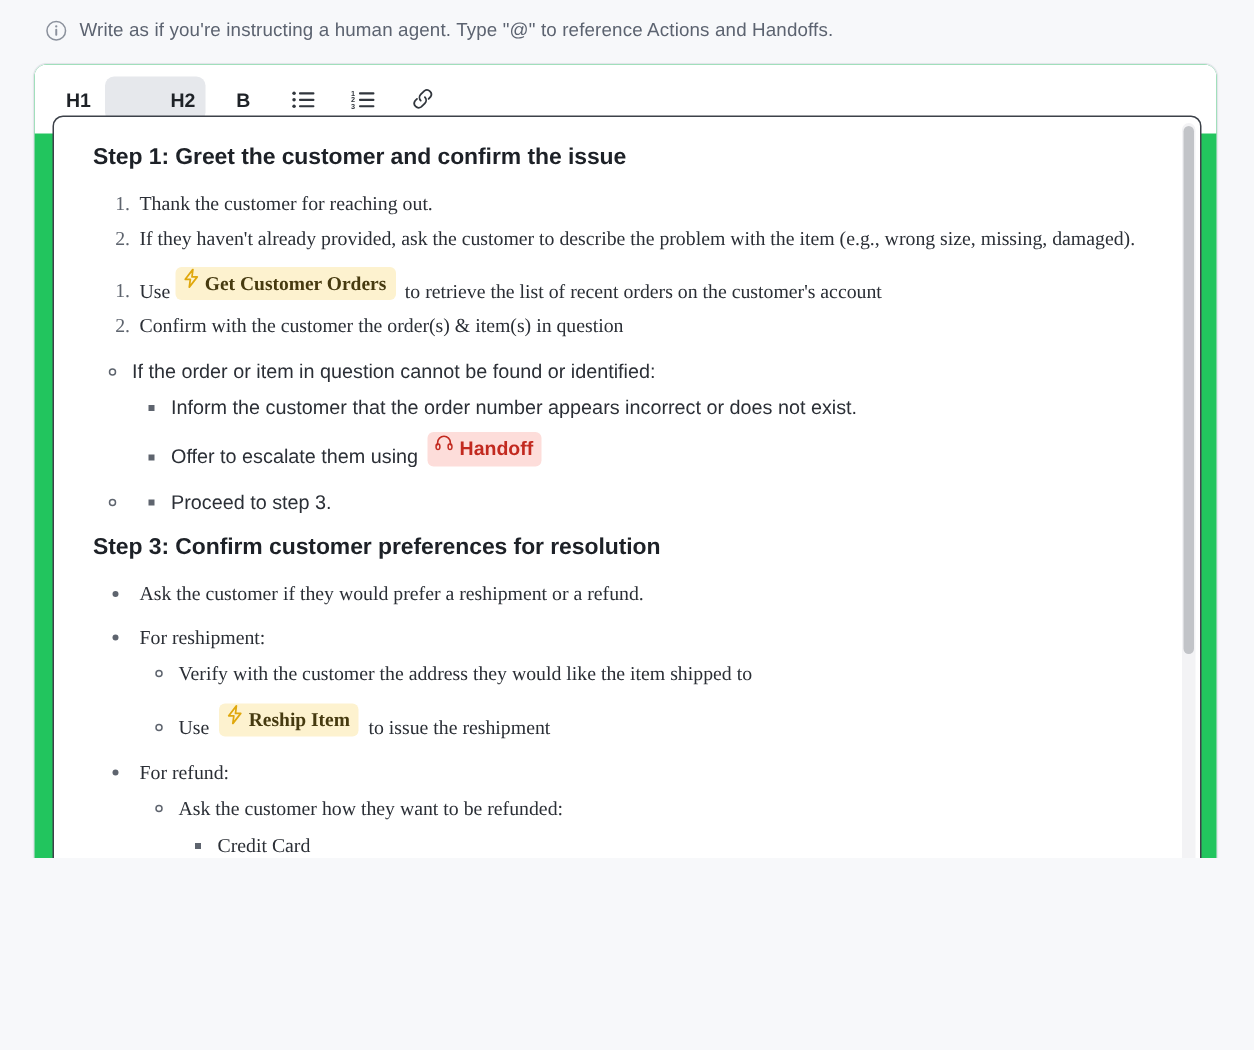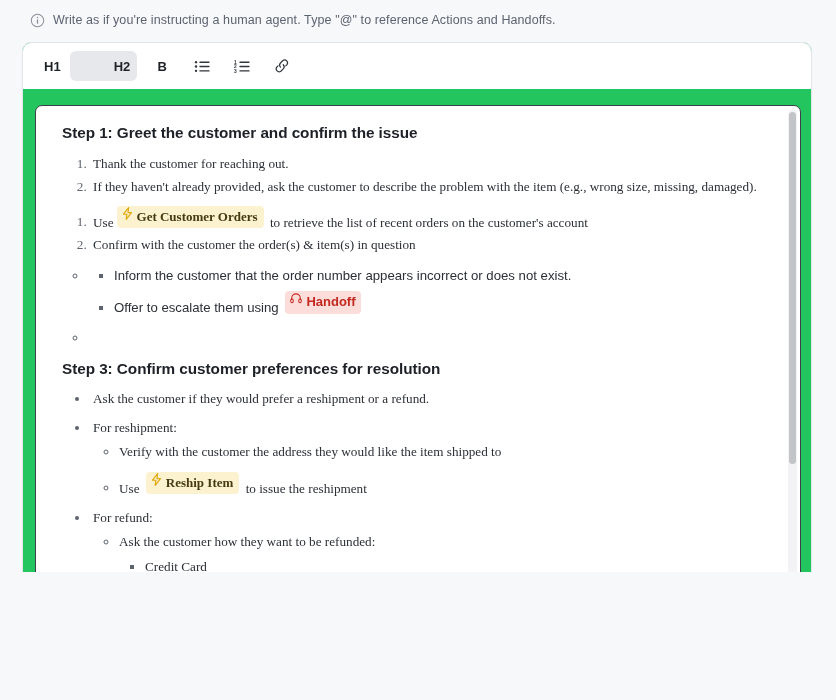--- a/index.html
+++ b/index.html
@@ -62,21 +62,21 @@
     font-family: "Liberation Sans", sans-serif;
   }
   .tool-btn.is-active { background: #e6e8ec; padding-left: 44px; }
   .tool-btn.icon-btn { padding: 0 6px; }
   .tool-btn svg { display: block; }
   .tool-gap { width: 6px; }
 
   
   .editor-surface {
     position: absolute;
-    left: 12px; top: 62px;
+    left: 12px; top: 34px;
     width: 766px; height: 578px;
     background: #fff;
     border: 1.4px solid #3c4149;
     border-radius: 7px;
     overflow: hidden;
   }
   .editor-scroll {
     position: absolute;
     inset: 0;
     padding: 16px 26px 20px 26px;
@@ -241,37 +241,41 @@
                     </svg>
                   </span>
                   <span>Get Customer Orders</span>
                 </span><span class="sp"></span> <span>to retrieve the list of recent orders on the customer's account</span>
             </li>
             <li>Confirm with the customer the order(s) &amp; item(s) in question</li>
           </ol>
 
           <ul class="lvl2">
             <li>
+              <span>If the order or item in question cannot be found or identified:</span>
               <ul class="lvl3">
                 <li>Inform the customer that the order number appears incorrect or does not exist.</li>
                 <li>
                   <span>Offer to escalate them using</span><span class="sp"></span> <span class="pill handoff">
                       <span>
                         <svg width="12" height="12" viewBox="0 0 13 13">
                           <path d="M1.9 8.2 V6.6 A4.6 4.6 0 0 1 11.1 6.6 V8.2" fill="none" stroke="#c2291f" stroke-width="1.15" stroke-linecap="round"></path>
                           <rect x="0.8" y="7.6" width="2.7" height="4.0" rx="1.25" fill="none" stroke="#c2291f" stroke-width="1.1"></rect>
                           <rect x="9.5" y="7.6" width="2.7" height="4.0" rx="1.25" fill="none" stroke="#c2291f" stroke-width="1.1"></rect>
                         </svg>
                       </span>
                       <span>Handoff</span>
                     </span>
                 </li>
               </ul>
             </li>
             <li>
+              <ul class="lvl3">
+                <li>Proceed to step 3.</li>
+              </ul>
             </li>
           </ul>
 
           <h2 class="h2 sp-top">Step 3: Confirm customer preferences for resolution</h2>
           <ul class="lvl1">
             <li>Ask the customer if they would prefer a reshipment or a refund.</li>
           </ul>
 
           <ul class="lvl1">
             <li class="gap-after">

